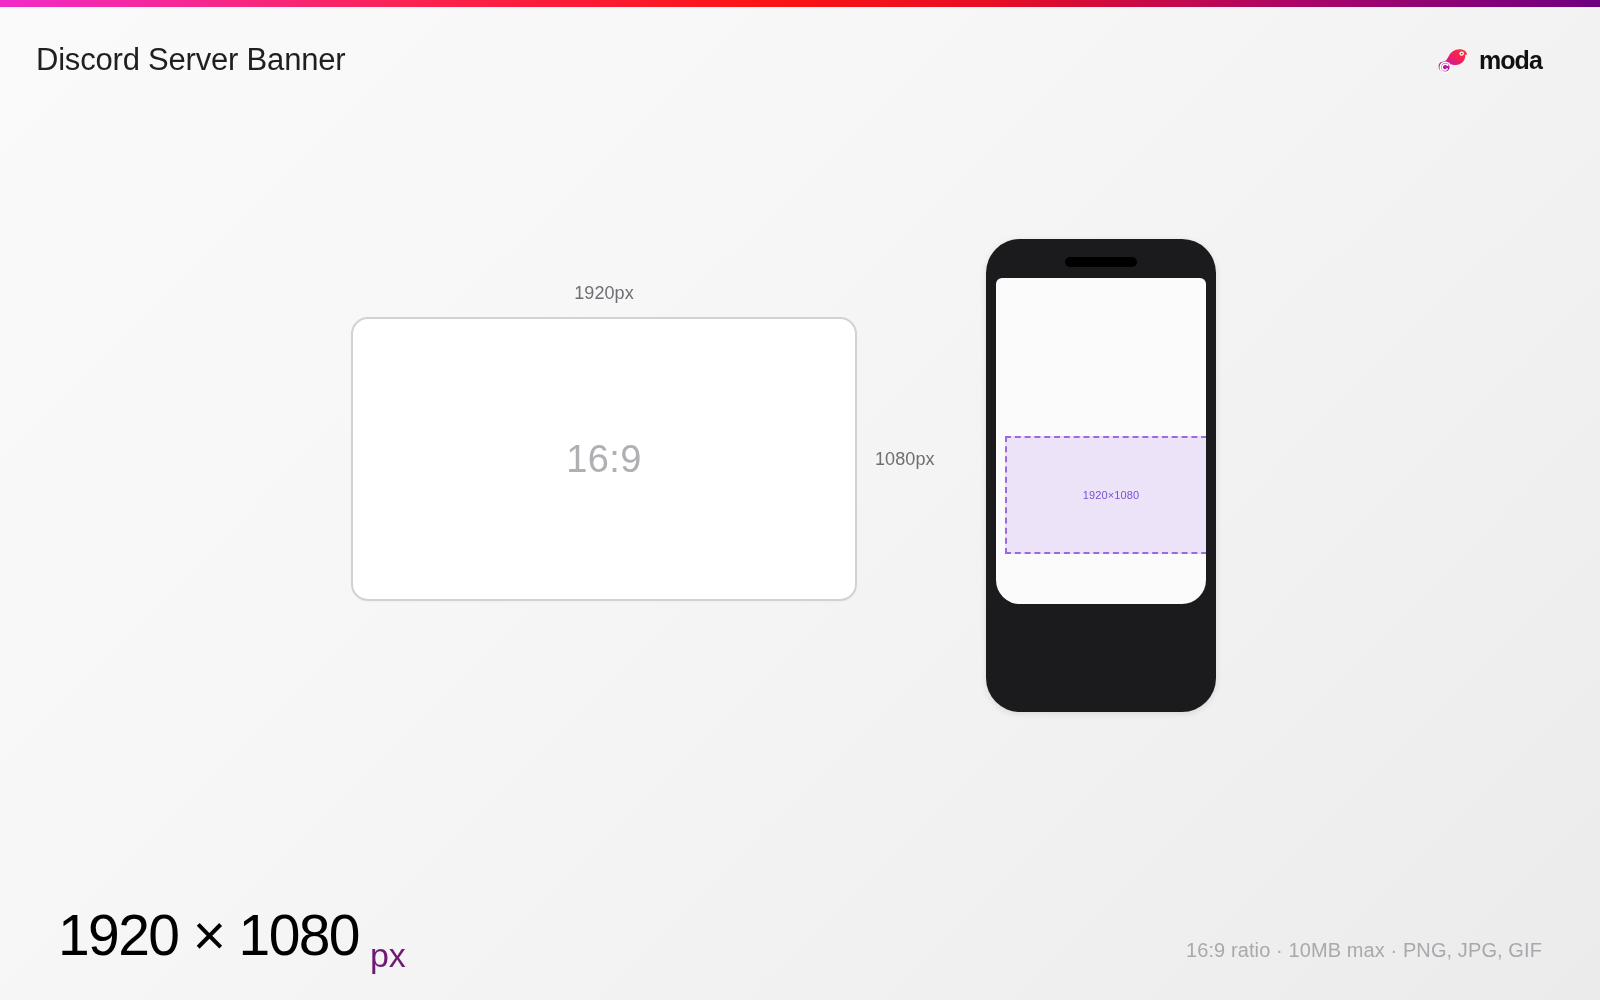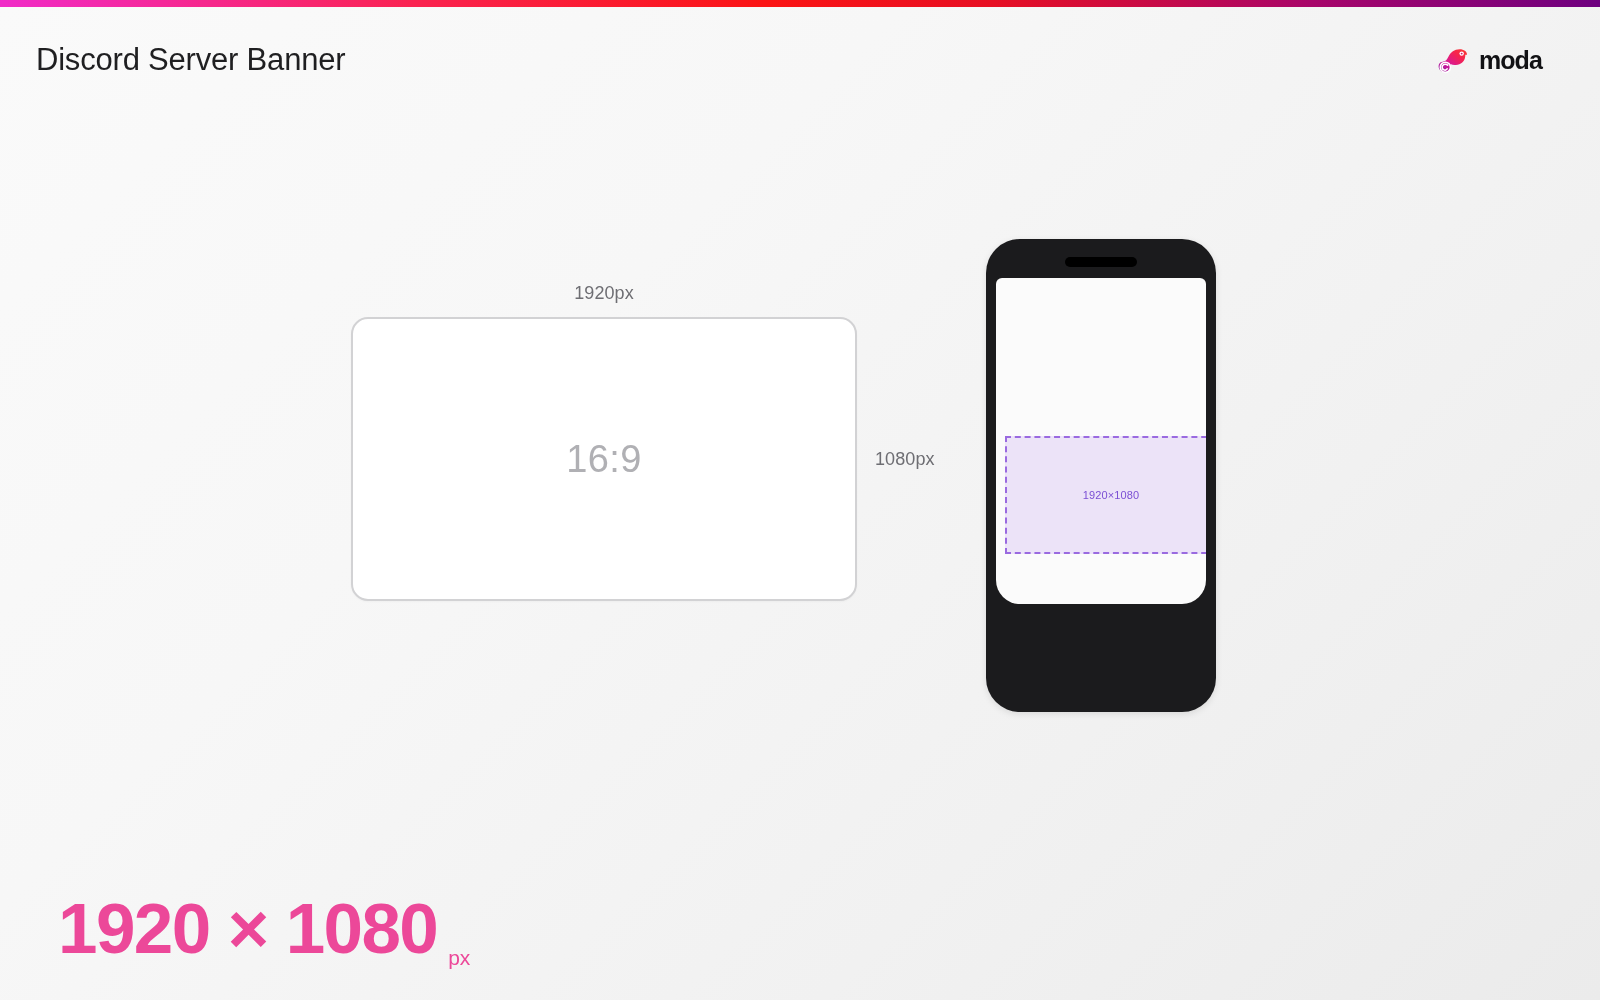--- a/index.html
+++ b/index.html
@@ -150,29 +150,29 @@
     width:1600px; height:160px;
     padding:0 58px;
     display:flex; align-items:flex-end;
     justify-content:space-between;
   }
   .size-readout{
     display:flex; align-items:baseline; gap:11px;
     margin-bottom:36px;
   }
   .size-main{
-    font-size:71px;
-    font-weight:700;
+    font-size:57px;
+    font-weight:400;
     letter-spacing:-1.6px;
-    color:#ec4899;
+    color:#000000;
     line-height:1;
   }
   .size-unit{
-    font-size:21px;
-    color:#ec4899;
+    font-size:34px;
+    color:#701a75;
     font-weight:400;
     letter-spacing:-0.2px;
     position:relative;
     top:12px;
   }
   .meta{
     font-size:20px;
     color:#a9a9ad;
     letter-spacing:0.1px;
     margin-bottom:38px;
@@ -237,13 +237,14 @@
     </div>
   </div>
 
 </div>
 
 <div class="footer">
   <div class="size-readout">
     <span class="size-main">1920 × 1080</span>
     <span class="size-unit">px</span>
   </div>
+  <div class="meta">16:9 ratio · 10MB max · PNG, JPG, GIF</div>
 </div>
 
 </body></html>

